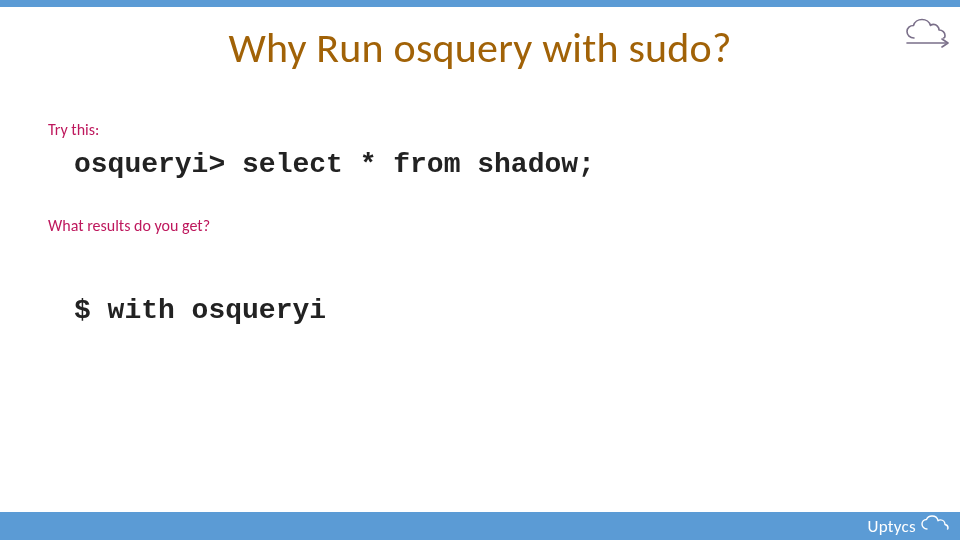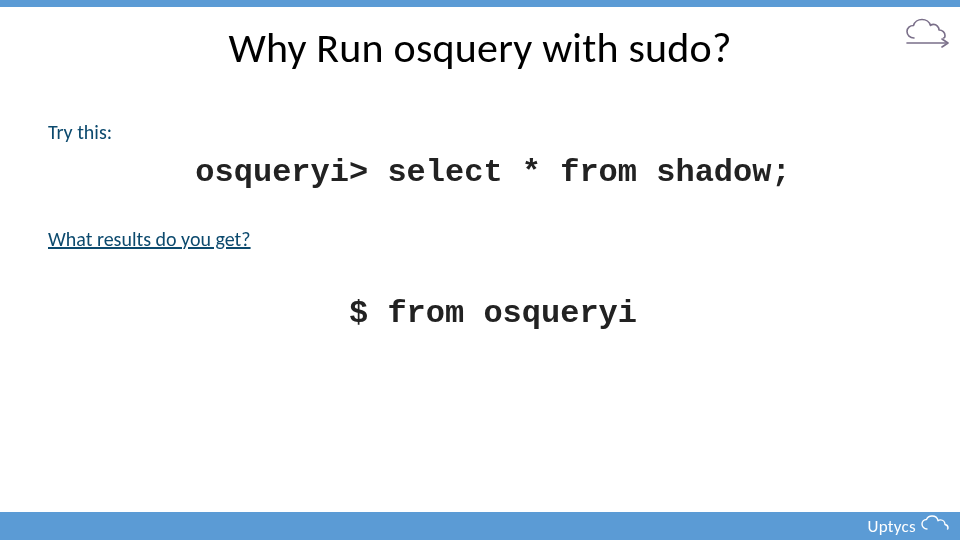--- a/index.html
+++ b/index.html
@@ -27,44 +27,43 @@
     right: 8px;
   }
   .title {
     position: absolute;
     top: 22px;
     left: 0;
     right: 0;
     text-align: center;
     font-size: 42px;
     font-weight: 400;
-    color: #000000;
+    color: #a16207;
     letter-spacing: 0.2px;
   }
   .body {
     position: absolute;
     top: 120px;
     left: 48px;
     right: 48px;
   }
   .para {
-    font-size: 20px;
-    color: #0c4a6e;
+    font-size: 16px;
+    color: #be185d;
     margin: 0 0 8px 0;
   }
   .code {
     font-family: "Consolas", "Courier New", monospace;
-    font-size: 32px;
+    font-size: 28px;
     font-weight: 700;
     color: #222;
     margin: 10px 0 36px 26px;
     white-space: pre;
-    text-align: center;
   }
-  .gap-lg { margin-bottom: 44px; text-decoration: underline; }
+  .gap-lg { margin-bottom: 60px; }
   .bottom-bar {
     position: absolute;
     bottom: 0;
     left: 0;
     right: 0;
     height: 28px;
     background: #5b9bd5;
     display: flex;
     align-items: center;
     justify-content: flex-end;
@@ -99,21 +98,21 @@
 </div>
 
 <div class="title">Why Run osquery with sudo?</div>
 
 <div class="body">
   <p class="para">Try this:</p>
   <div class="code">osqueryi&gt; select * from shadow;</div>
 
   <p class="para gap-lg">What results do you get?</p>
 
-  <div class="code">$ from osqueryi</div>
+  <div class="code">$ with osqueryi</div>
 
 </div>
 
 <div class="bottom-bar">
   <span class="brand">Uptycs</span>
   <span class="cloud-bottom">
     <svg width="30" height="18" viewBox="0 0 30 18">
       <g fill="none" stroke="#ffffff" stroke-width="1.4" stroke-linecap="round" stroke-linejoin="round">
         <path d="M7 14 C4.2 14 2 11.8 2 9 C2 6.5 4 4.5 6.5 4.5 C7.3 2.4 9.5 1 12 1 C15 1 17.5 3 18 5.7 C18.7 5.2 19.6 4.9 20.5 4.9 C23 4.9 25 7 25 9.5 C26.8 9.8 28 11.2 28 13 C28 13.6 27.8 14 27.5 14"></path>
       </g>

